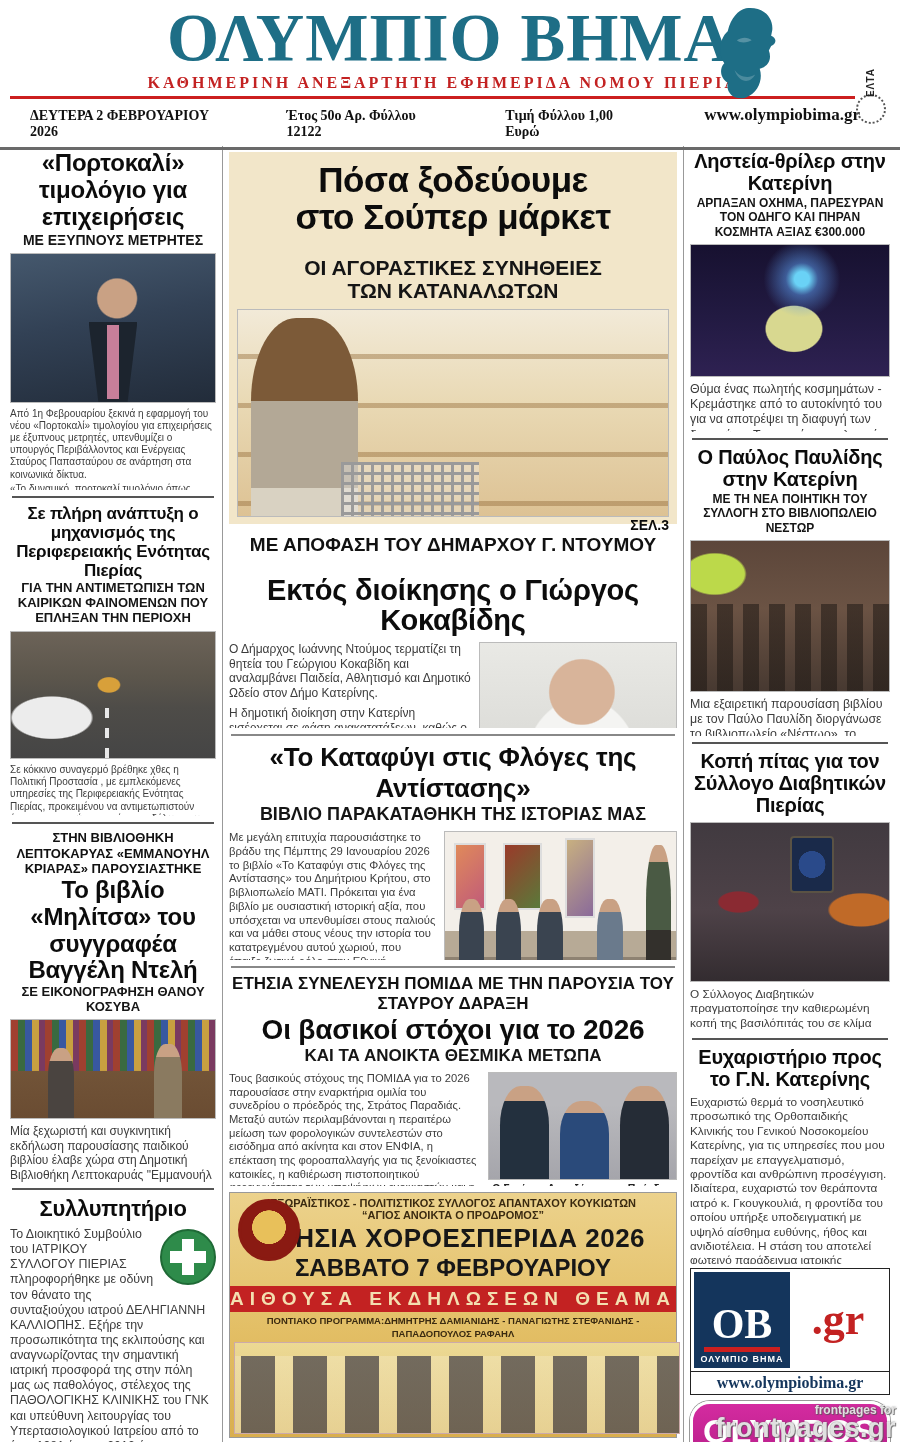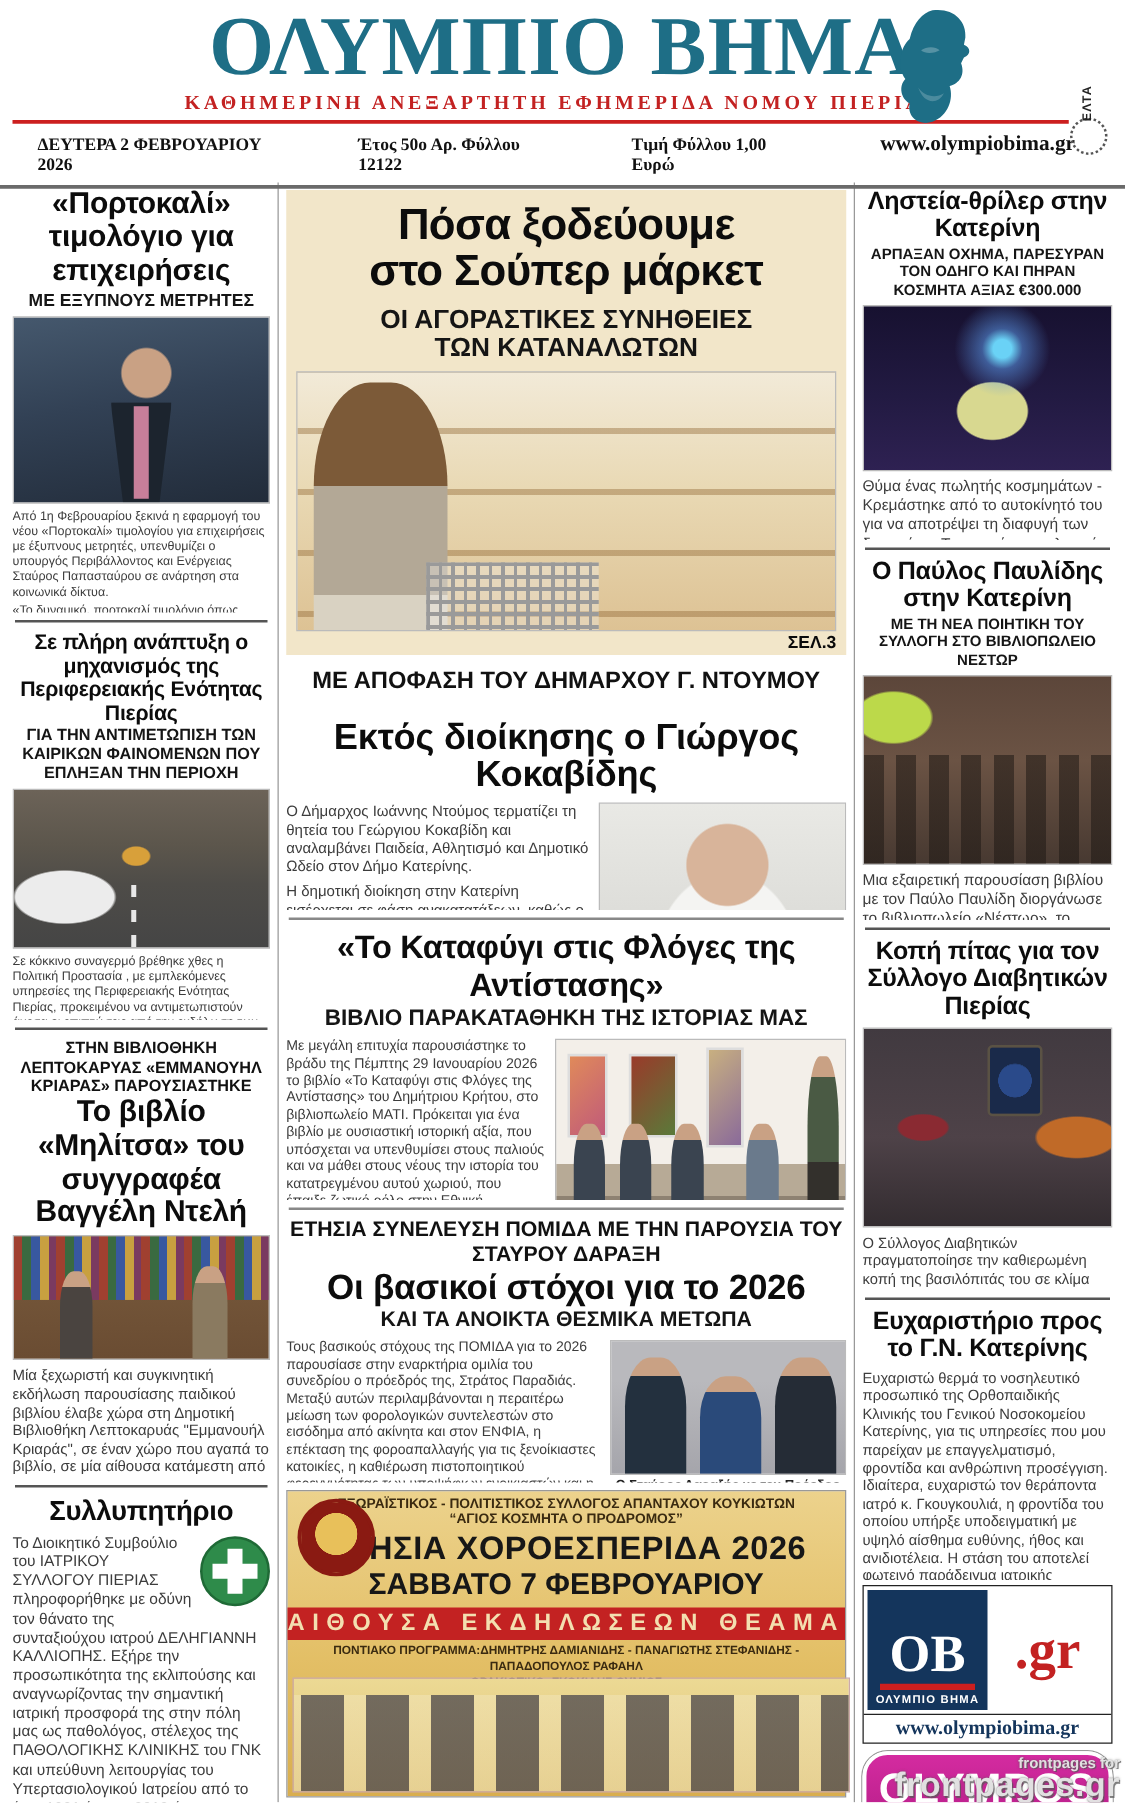--- a/index.html
+++ b/index.html
@@ -113,21 +113,21 @@
   .cond-body { font-size:12.4px; line-height:1.22; margin-top:5px; color:#3c3c3c; }
   .med-logo { float:right; width:56px; height:56px; margin:2px 0 4px 6px; border-radius:50%; background:#2e8b4a; position:relative; border:2px solid #1f6a36; }
   .med-logo:before { content:""; position:absolute; left:50%; top:50%; width:12px; height:36px; transform:translate(-50%,-50%); background:#fff; }
   .med-logo:after { content:""; position:absolute; left:50%; top:50%; width:36px; height:12px; transform:translate(-50%,-50%); background:#fff; }
   .cmyk { position:absolute; left:1px; bottom:70px; transform:rotate(-90deg); transform-origin:left bottom; font-weight:bold; font-size:14px; letter-spacing:1px; }
   .cmyk .c{color:#00aeef} .cmyk .m{color:#ec008c} .cmyk .y{color:#d6c300} .cmyk .k{color:#111}
 
   
   .beige { background:#f2e6c9; padding:10px 8px 16px; margin-top:4px; height:372px; }
   .c-main-title { font-size:35px; line-height:1.05; letter-spacing:-0.5px; }
-  .c-main-sub { font-size:21px; line-height:1.1; margin-top:8px; }
+  .c-main-sub { font-size:21px; line-height:1.1; margin-top:20px; }
   .c-kicker { font-size:19px; margin-top:6px; }
   .c-title { font-size:29px; line-height:1.05; margin-top:19px; }
   .c-row { display:flex; gap:8px; margin-top:6px; }
   .c-body { font-size:12px; line-height:1.22; color:#3c3c3c; }
   .caption { font-size:10.5px; font-weight:bold; text-align:center; line-height:1.2; margin-top:2px; color:#222; }
 
   
   .ad { margin-top:6px; height:246px; background:linear-gradient(180deg,#ecd28c 0%,#e3bf66 55%,#d9ae4e 100%); border:1px solid #999; position:relative; padding:4px 6px 0; }
   .ad-logo { position:absolute; left:8px; top:6px; width:62px; height:62px; border-radius:50%; background:radial-gradient(circle at 50% 45%, #e8c05a 0 40%, #8a1a12 41%); border:3px solid #8a1a12; }
   .ad-l1 { font-size:11px; font-weight:bold; text-align:center; color:#3a2a10; }
@@ -208,20 +208,21 @@
         <div class="subtitle l-sub" style="font-size:13px">ΓΙΑ ΤΗΝ ΑΝΤΙΜΕΤΩΠΙΣΗ ΤΩΝ ΚΑΙΡΙΚΩΝ ΦΑΙΝΟΜΕΝΩΝ ΠΟΥ ΕΠΛΗΞΑΝ ΤΗΝ ΠΕΡΙΟΧΗ</div>
         <div class="ph ph-road" style="height:128px; margin-top:5px"></div>
         <div class="body-txt l-body">Σε κόκκινο συναγερμό βρέθηκε χθες η Πολιτική Προστασία , με εμπλεκόμενες υπηρεσίες της Περιφερειακής Ενότητας Πιερίας, προκειμένου να αντιμετωπιστούν άμεσα οι επιπτώσεις από την εκδήλωση των έντονων καιρικών φαινομένων βροχοπτώσεων – πλημμυρών και χιονοπτώσεων, που σημειώθηκαν στην Πιερία, με αφορμή το έκτακτο δελτίο επιδείνωσης του καιρού της ΕΜΥ και τις επικαιροποιήσεις αυτού.</div>
 
       </div>
       <hr class="sep">
 
       <div class="art" style="height:352px">
         <div class="kicker l-kicker">ΣΤΗΝ ΒΙΒΛΙΟΘΗΚΗ ΛΕΠΤΟΚΑΡΥΑΣ «ΕΜΜΑΝΟΥΗΛ ΚΡΙΑΡΑΣ» ΠΑΡΟΥΣΙΑΣΤΗΚΕ</div>
         <div class="title l-title">Το βιβλίο «Μηλίτσα» του συγγραφέα Βαγγέλη Ντελή</div>
+        <div class="subtitle l-sub" style="font-size:13px">ΣΕ ΕΙΚΟΝΟΓΡΑΦΗΣΗ ΘΑΝΟΥ ΚΟΣΥΒΑ</div>
         <div class="ph ph-library" style="height:100px; margin-top:4px"></div>
         <div class="body-txt l-body" style="font-size:12px">Μία ξεχωριστή και συγκινητική εκδήλωση παρουσίασης παιδικού βιβλίου έλαβε χώρα στη Δημοτική Βιβλιοθήκη Λεπτοκαρυάς "Εμμανουήλ Κριαράς", σε έναν χώρο που αγαπά το βιβλίο, σε μία αίθουσα κατάμεστη από κόσμο και παιδιά, μία αληθινή ζεστή αγκαλιά για έναν καλό και ιερό σκοπό.</div>
 
       </div>
       <hr class="sep">
 
       <div class="art" style="height:262px">
         <div class="title cond-title">Συλλυπητήριο</div>
         <div class="cond-body">
           <div class="med-logo"></div>
@@ -298,21 +299,21 @@
               <div class="fig g3"></div>
             </div>
             <div class="caption">Ο Σταύρος  Δαραξής με τον  Πρόεδρο της ΠΟΜΙΔΑ Στράτο Παραδιά και τον Κατερινιώτη Ηλία Παπαγεωργιάδη οι οποίοι  πρόσφατα παρουσίασαν στην Αθήνα το βιβλίο τους «ΑΓΟΡΑΖΩ ΣΠΙΤΙ»,</div>
           </div>
         </div>
       </div>
 
       <div class="ad">
         <div class="ad-logo"></div>
         <div class="ad-l1">ΕΞΩΡΑΪΣΤΙΚΟΣ - ΠΟΛΙΤΙΣΤΙΚΟΣ ΣΥΛΛΟΓΟΣ ΑΠΑΝΤΑΧΟΥ ΚΟΥΚΙΩΤΩΝ</div>
-        <div class="ad-l2">“ΑΓΙΟΣ ΚΟΣΜΗΤΑ Ο ΠΡΟΔΡΟΜΟΣ”</div>
+        <div class="ad-l2">“ΑΓΙΟΣ ΑΝΟΙΚΤΑ Ο ΠΡΟΔΡΟΜΟΣ”</div>
         <div class="ad-title">ΕΤΗΣΙΑ ΧΟΡΟΕΣΠΕΡΙΔΑ 2026</div>
         <div class="ad-date">ΣΑΒΒΑΤΟ 7 ΦΕΒΡΟΥΑΡΙΟΥ</div>
         <div class="ad-band">ΑΙΘΟΥΣΑ ΕΚΔΗΛΩΣΕΩΝ ΘΕΑΜΑ</div>
         <div class="ad-prog">
           <div>ΠΟΝΤΙΑΚΟ ΠΡΟΓΡΑΜΜΑ:ΔΗΜΗΤΡΗΣ  ΔΑΜΙΑΝΙΔΗΣ - ΠΑΝΑΓΙΩΤΗΣ ΣΤΕΦΑΝΙΔΗΣ - ΠΑΠΑΔΟΠΟΥΛΟΣ ΡΑΦΑΗΛ</div>
           <div>ΘΡΑΚΙΩΤΙΚΟ: ΓΚΟΚΙΔΗΣ ΘΥΜΙΟΣ</div>
           <div>ΛΑΪΚΟ ΠΡΟΓΡΑΜΜΑ: ΗΛΙΑΔΗΣ ΑΛΕΞΗΣ- ΜΕΓΑΣ ΜΙΧΑΛΗΣ - ΤΣΕΡΟΛΑΣ ΒΑΣΙΛΗΣ - ΚΩΝΣΤΑΝΤΙΝΟΣ</div>
         </div>
         <div class="ph ph-band ad-band-photo"></div>
       </div>

